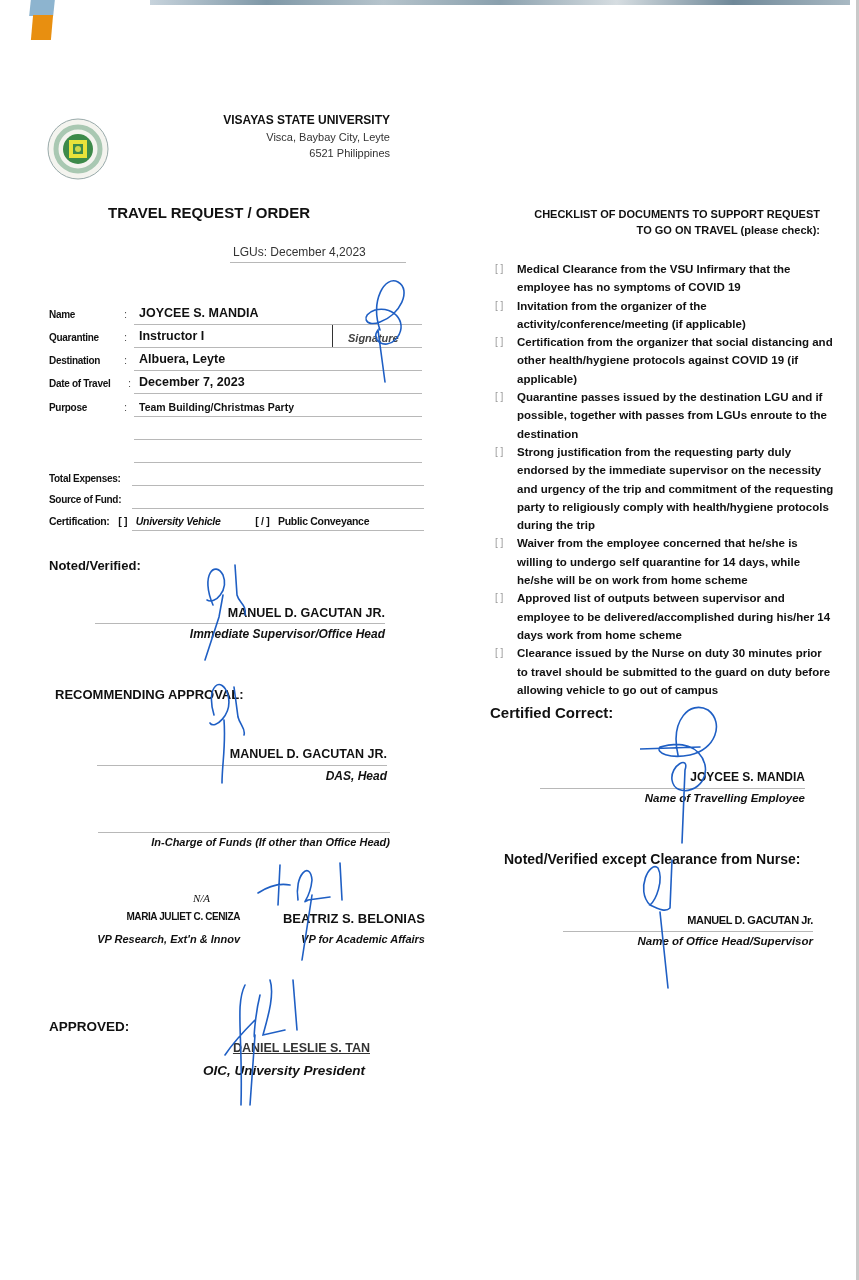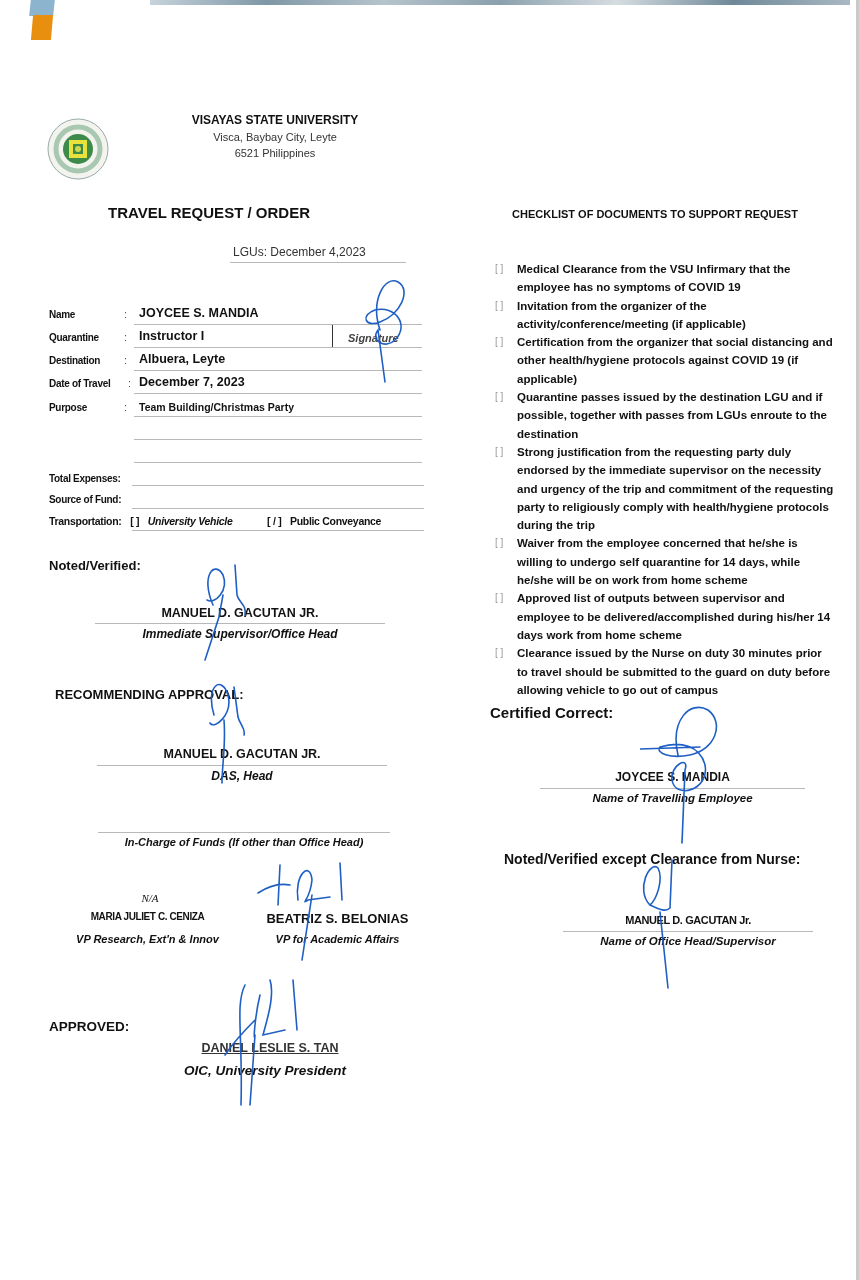--- a/index.html
+++ b/index.html
@@ -4,21 +4,21 @@
 <style>
   html, body { margin: 0; padding: 0; }
   body {
     width: 859px; height: 1280px; position: relative; overflow: hidden;
     background: #ffffff; color: #111;
     font-family: "Liberation Sans", "DejaVu Sans", sans-serif;
   }
   .abs { position: absolute; }
   .b { font-weight: bold; }
   .line { position: absolute; height: 1px; background: #b8b8b8; }
-  .ctr { text-align: center; }
+  .ctr { text-align: right; }
 
   
   .scan-top { left: 150px; top: 0; width: 700px; height: 5px;
     background: linear-gradient(90deg,#c7d3dc,#7e97a6,#b6c4cc,#8aa0ad,#d6dde1,#6f8898,#a9b9c3); }
   .tape-blue { left: 30px; top: 0; width: 24px; height: 16px; background: #8db4cf; transform: skewX(-6deg); }
   .tape-orange { left: 32px; top: 15px; width: 20px; height: 25px; background: #e88f10; transform: skewX(-5deg); }
   .right-edge { right: 0; top: 0; width: 3px; height: 1280px; background: #c9c9c9; }
 
   
   .logo { left: 47px; top: 118px; width: 62px; height: 62px; }
@@ -125,21 +125,21 @@
 
 <div class="abs f-label" style="top:473px;">Total Expenses:</div>
 <div class="abs f-value" style="top:471px;"></div>
 <div class="line" style="left:132px;top:485px;width:292px;"></div>
 
 <div class="abs f-label" style="top:494px;">Source of Fund:</div>
 <div class="abs f-value" style="top:492px;"></div>
 <div class="line" style="left:132px;top:508px;width:292px;"></div>
 
 <div class="abs transport">
-  <span>Transportation:</span>
+  <span>Certification:</span>
   <span>[  ]</span>
   <span style="margin-right:32px;font-style:italic;">University Vehicle</span>
   <span>[ / ]</span>
   <span>Public Conveyance</span>
 </div>
 <div class="line" style="left:132px;top:530px;width:292px;"></div>
 
 <div class="abs sec-head" style="left:49px;top:558px;">Noted/Verified:</div>
 <div class="abs sig-name ctr" style="left:95px;top:606px;width:290px;">MANUEL D. GACUTAN JR.</div>
 <div class="line" style="left:95px;top:623px;width:290px;"></div>
@@ -159,20 +159,21 @@
 
 <div class="abs sig-name ctr" style="left:250px;top:911px;width:175px;font-size:13px;">BEATRIZ S. BELONIAS</div>
 <div class="abs sig-role ctr" style="left:250px;top:933px;width:175px;font-size:11px;">VP for Academic Affairs</div>
 
 <div class="abs sec-head" style="left:49px;top:1019px;font-size:13.5px;">APPROVED:</div>
 <div class="abs sig-name ctr" style="left:170px;top:1041px;width:200px;text-decoration:underline;color:#333;">DANIEL LESLIE S. TAN</div>
 <div class="abs sig-role ctr" style="left:165px;top:1063px;width:200px;font-size:13.5px;">OIC, University President</div>
 
 <div class="abs chk-title ctr">
   <div>CHECKLIST OF DOCUMENTS TO SUPPORT REQUEST</div>
+  <div>TO GO ON TRAVEL (please check):</div>
 </div>
 
 <div class="abs chk-list">
   <div class="chk-item">
     <span class="chk-box">[ ]</span>
     <span class="chk-text">Medical Clearance from the VSU Infirmary that the employee has no symptoms of COVID 19</span>
   </div>
   <div class="chk-item">
     <span class="chk-box">[ ]</span>
     <span class="chk-text">Invitation from the organizer of the activity/conference/meeting (if applicable)</span>

